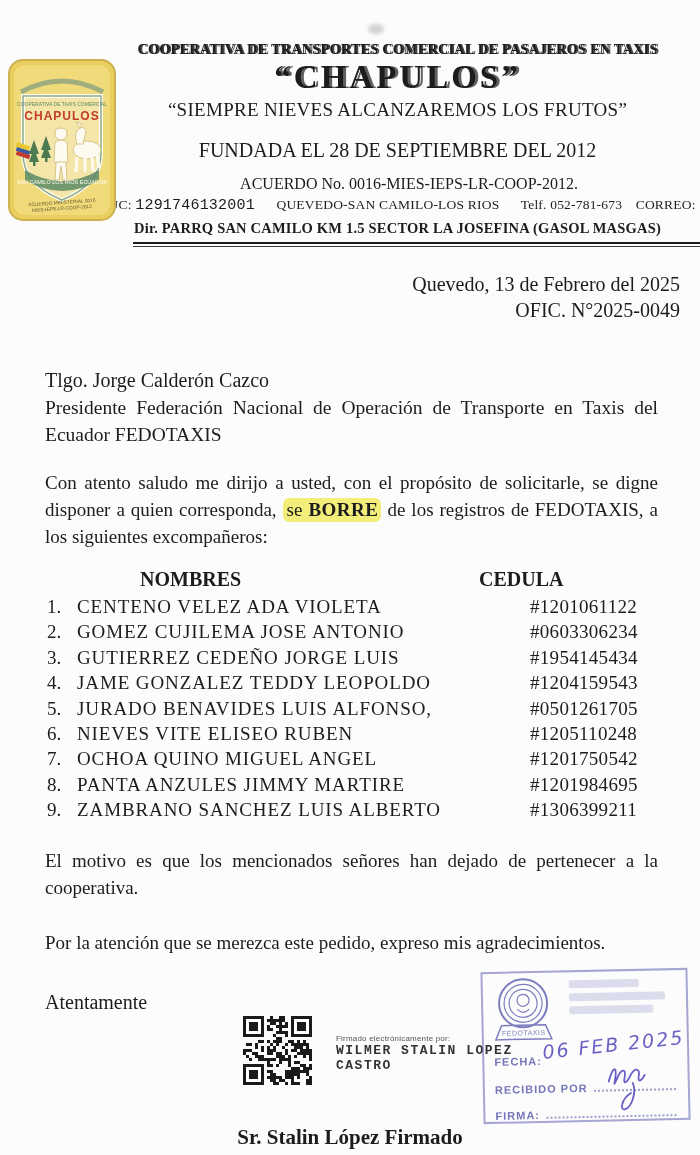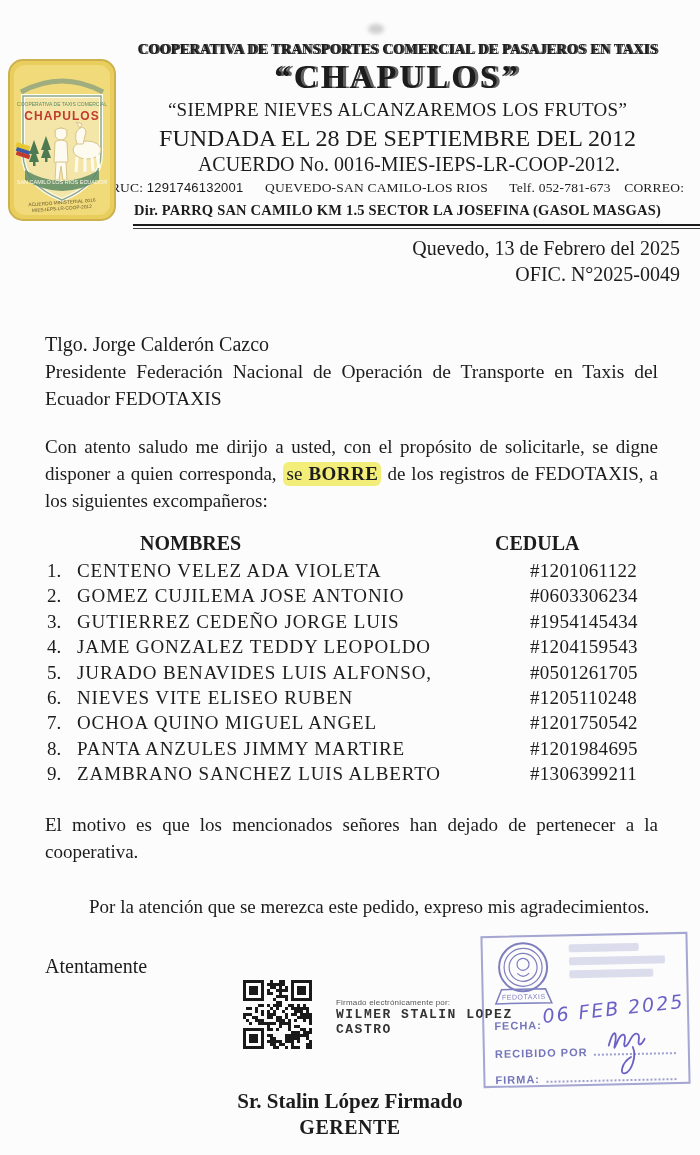--- a/index.html
+++ b/index.html
@@ -16,59 +16,59 @@
   .lh-center{margin-left:95px;text-align:center;}
   .org-line{
     font-size:14px;font-weight:bold;letter-spacing:.4px;
     text-shadow:1.8px 0 0 rgba(35,35,35,.85);
   }
   .org-name{
     font-size:33px;font-weight:bold;letter-spacing:3px;margin-top:1px;
     text-shadow:3px 0 0 rgba(45,45,45,.75);
   }
   .slogan{font-size:19px;margin-top:3px;letter-spacing:.3px;}
-  .founded{font-size:24px;margin-top:4px;}
-  .acuerdo{font-size:20px;margin-top:1px;padding-left:23px;}
+  .founded{font-size:20px;margin-top:18px;}
+  .acuerdo{font-size:16px;margin-top:13px;padding-left:23px;}
   .contact-line{font-size:13.5px;margin-top:4px;letter-spacing:.2px;}
-  .contact-line .ruc-num{font-family:Liberation Sans, sans-serif;font-size:13px;}
+  .contact-line .ruc-num{font-family:Liberation Mono, monospace;font-size:15px;}
   .contact-line .sep{display:inline-block;width:18px;}
   .email-line{margin-top:2px;}
   .email{
     font-family:"Liberation Sans",sans-serif;font-size:15.5px;font-weight:bold;
     color:var(--email);border-bottom:1.5px solid var(--email);padding:0 6px 1px;
     letter-spacing:.3px;
   }
   .addr-line{font-size:14.5px;font-weight:bold;margin-top:6px;letter-spacing:.2px;}
   .head-rule{
     margin:5px 0 0 133px;height:5px;
     border-top:2.5px solid #1b1b1b;border-bottom:1.5px solid #3a3a3a;
   }
   
   .logo{position:absolute;left:7px;top:58px;width:110px;height:164px;}
   
-  .dateblock{margin-top:6px;padding-right:20px;text-align:right;font-size:20px;line-height:26px;}
+  .dateblock{margin-top:24px;padding-right:20px;text-align:right;font-size:20px;line-height:26px;}
   
   .content{padding:0 42px 0 45px;}
   .recipient{margin-top:44px;line-height:27px;}
   .recipient .r-name{font-size:20px;}
   .recipient .r-title{font-size:19.5px;font-weight:normal;text-align:justify;}
   .para{margin-top:21px;font-size:19px;line-height:27px;text-align:justify;}
   .hl{background:var(--highlight);border-radius:6px;padding:1px 3px 2px 4px;}
   .hl b{letter-spacing:.5px;}
   
   .tbl{margin-top:18px;}
   .tbl-head{position:relative;height:26px;font-weight:bold;font-size:20px;}
   .h-nombres{position:absolute;left:95px;}
-  .h-cedula{position:absolute;left:450px;}
+  .h-cedula{position:absolute;left:434px;}
   .tbl-row{position:relative;height:25.4px;font-size:19px;line-height:25px;}
   .row-num{position:absolute;left:2px;}
   .row-name{position:absolute;left:32px;letter-spacing:.9px;white-space:nowrap;}
   .row-ced{position:absolute;left:485px;letter-spacing:.3px;}
   .para-motivo{margin-top:24px;}
-  .para-gracias{margin-top:28px;text-align:left;margin-left:44px;}
+  .para-gracias{margin-top:28px;text-align:left;}
   
   .bottom{position:relative;height:245px;margin-top:0;}
   .closing{position:absolute;left:45px;top:35px;font-size:20px;}
   .qrblock{position:absolute;left:243px;top:60px;display:flex;align-items:center;gap:21px;}
   .qr{width:69px;height:69px;display:block;}
   .qr-text{margin-left:3px;margin-top:6px;}
   .qr-small{font-family:"Liberation Sans",sans-serif;font-size:8px;color:#555;letter-spacing:.2px;}
   .qr-name{
     font-family:"Liberation Mono","DejaVu Sans Mono",monospace;font-size:13px;font-weight:bold;
     letter-spacing:1.5px;width:190px;line-height:15px;color:#333;

